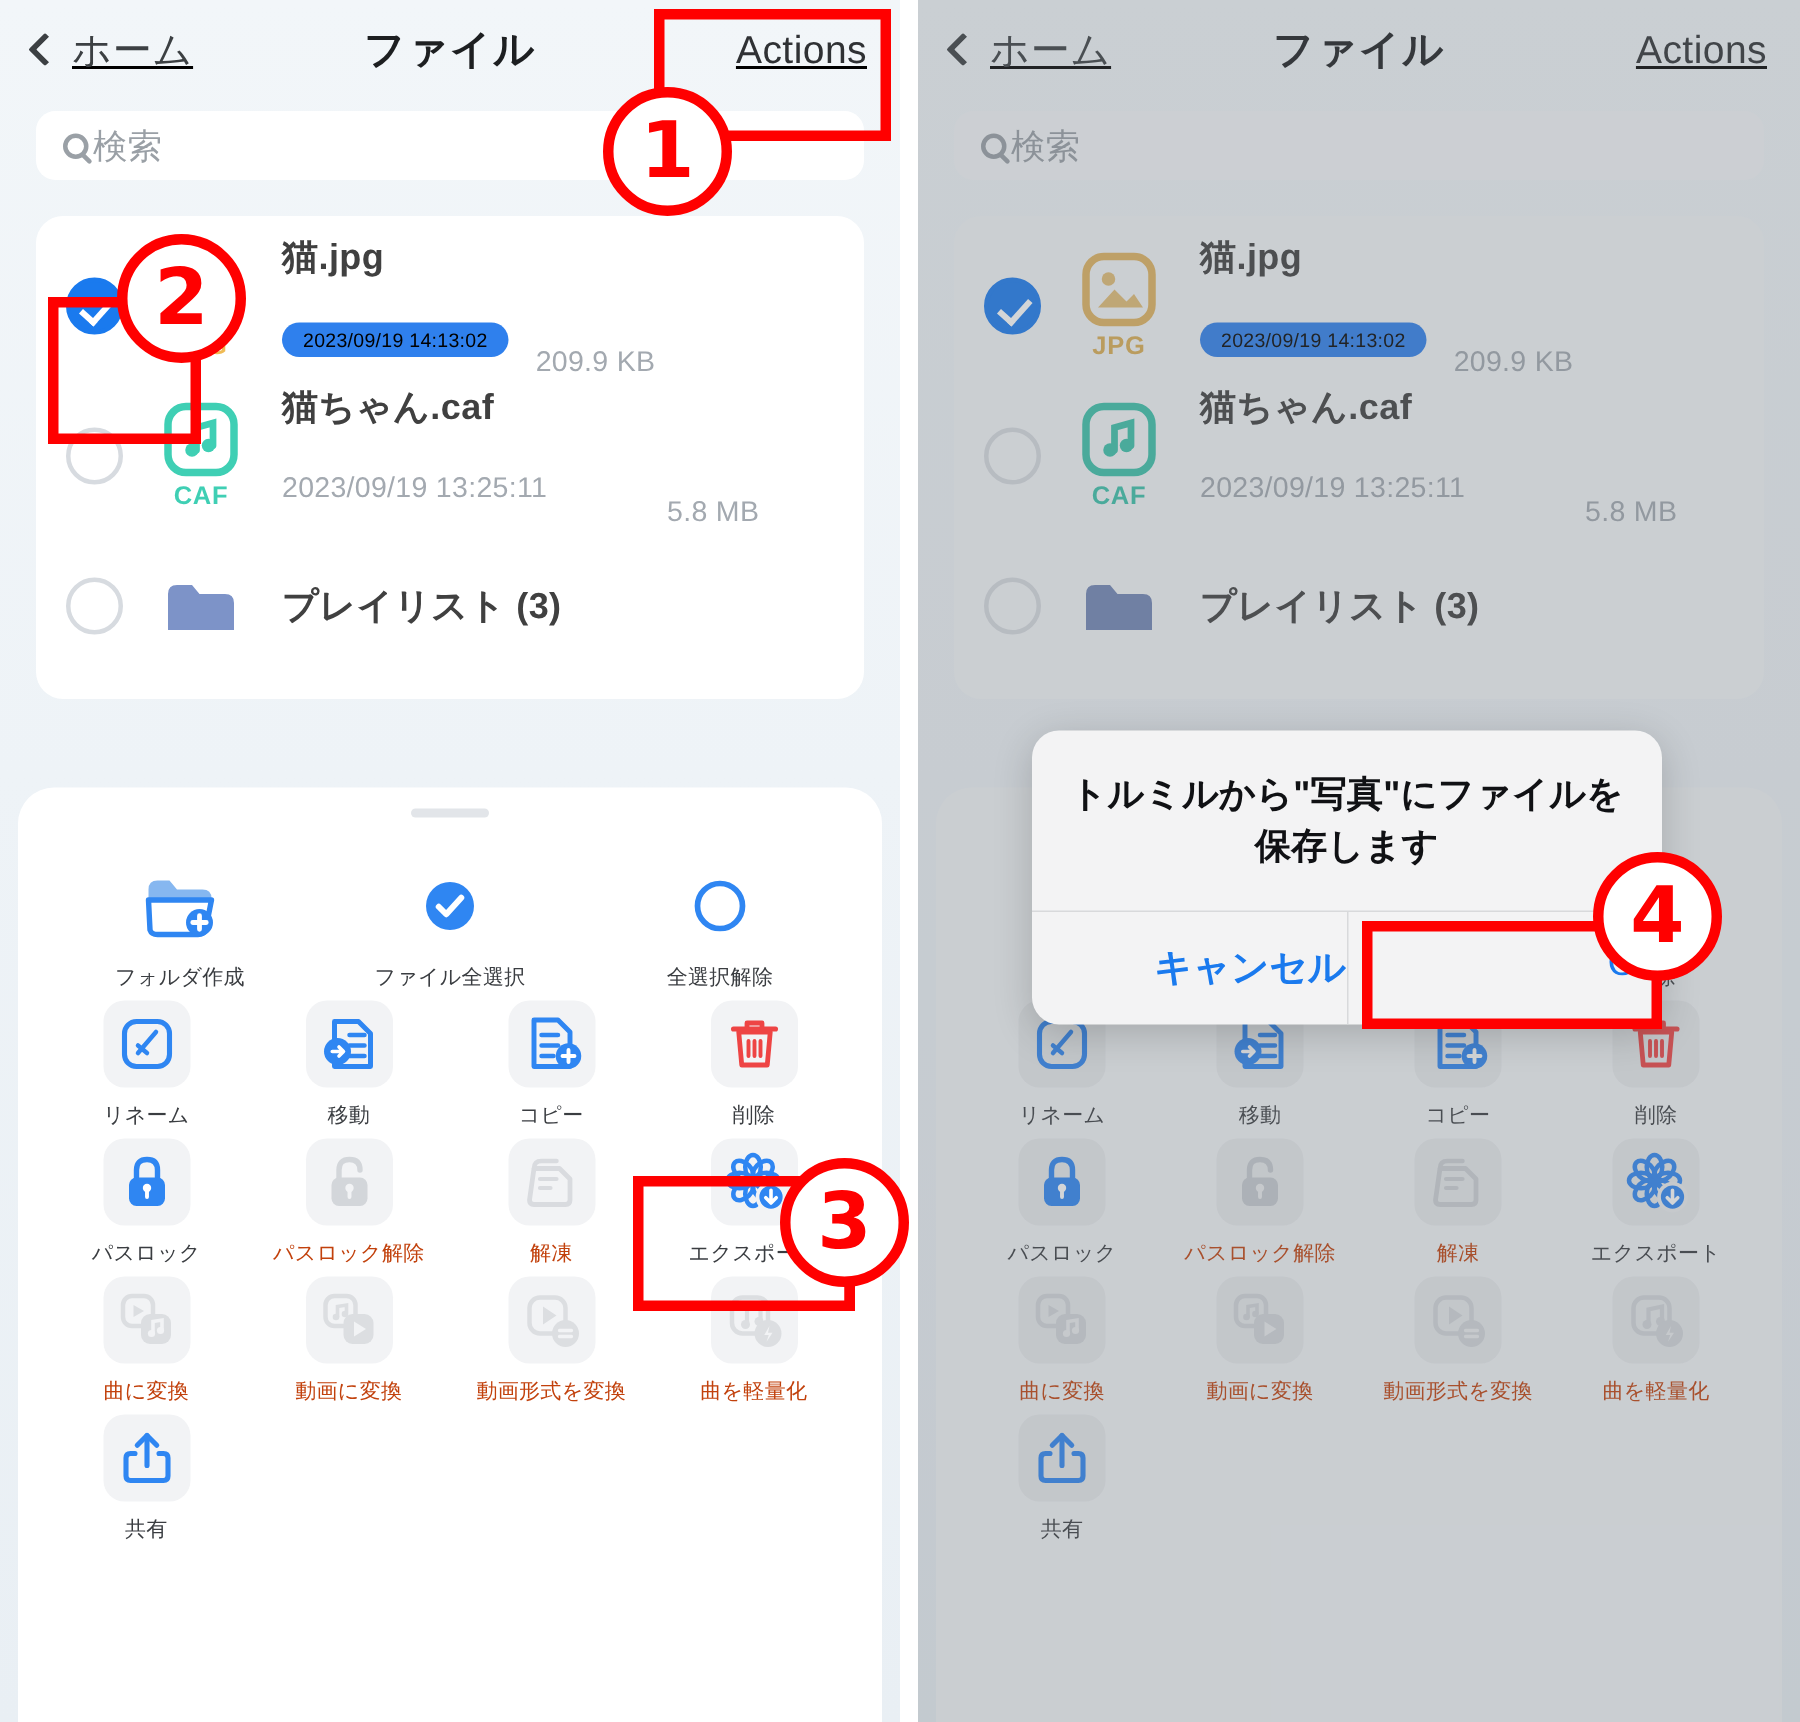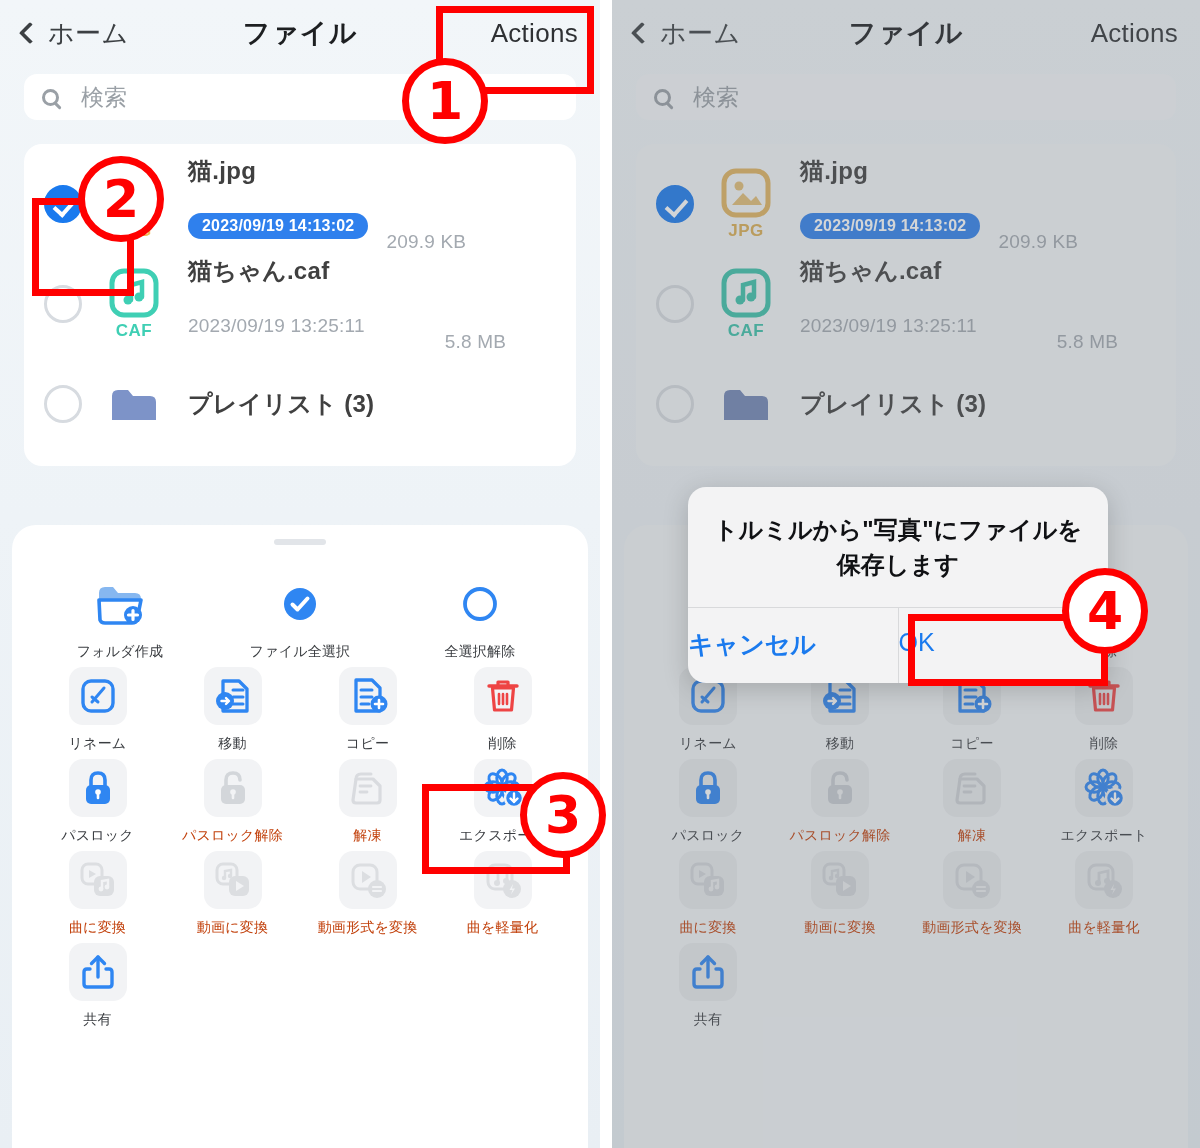--- a/index.html
+++ b/index.html
@@ -25,20 +25,21 @@
   
   .scrim {
     position: absolute; inset: 0; background: rgba(108,116,124,.30);
     z-index: 25; pointer-events: none;
   }
 
   
   .navbar {
     position: relative; height: 66px; display: flex; align-items: center;
     padding: 0 22px;
+    text-decoration: underline;
   }
   .nav-back { display: flex; align-items: center; gap: 10px; }
   .chev {
     width: 16px; height: 16px; border-left: 4px solid #3c4043;
     border-bottom: 4px solid #3c4043; transform: rotate(45deg);
     border-radius: 2px;
   }
   .nav-back-label { font-size: 26px; color: #3c4043; letter-spacing: .5px; }
   .nav-title {
     position: absolute; left: 0; right: 0; text-align: center;
@@ -47,21 +48,21 @@
   }
   .nav-action {
     margin-left: auto; font-size: 26px; color: #2f3134; letter-spacing: .3px;
     position: relative; z-index: 5;
   }
 
   
   .search-wrap { padding: 8px 24px 0; }
   .search {
     height: 46px; background: #ffffff; border-radius: 13px;
-    display: flex; align-items: center; gap: 22px; padding: 0 18px;
+    display: flex; align-items: center; gap: 3px; padding: 0 18px;
   }
   .right .search { background: #f5f7f9; }
   .mag {
     width: 17px; height: 17px; border: 3px solid #9aa0a6; border-radius: 50%;
     position: relative; flex: none;
   }
   .mag::after {
     content: ""; position: absolute; right: -6px; bottom: -4px;
     width: 9px; height: 3px; background: #9aa0a6; border-radius: 2px;
     transform: rotate(45deg);
@@ -85,21 +86,21 @@
     width: 9px; height: 17px; border-right: 4px solid #fff; border-bottom: 4px solid #fff;
     transform: rotate(42deg);
   }
   .ftype { width: 64px; flex: none; margin-right: 22px; text-align: center; }
   .ftype svg { display: block; margin: 0 auto; }
   .ftype .ext { font-size: 17px; font-weight: bold; letter-spacing: .5px; margin-top: 2px; }
   .fmeta { flex: 1; min-width: 0; }
   .fname { font-size: 24px; color: #404040; font-weight: 600; letter-spacing: .3px; }
   .fsub { display: flex; align-items: center; gap: 18px; margin-top: 12px; }
   .date-pill {
-    background: #2f80ed; color: #ffffff; font-size: 16px; font-weight: bold;
+    background: #2f80ed; color: #000000; font-size: 13px; font-weight: normal;
     padding: 4px 14px; border-radius: 20px; letter-spacing: .2px;
   }
   .date-plain { font-size: 19px; color: #a3a9b0; letter-spacing: .2px; }
   .fsize { font-size: 19px; color: #a3a9b0; letter-spacing: .2px; margin-top: 32px; }
   .fsize.pad { margin-left: 62px; }
 
   
   .sheet {
     position: absolute; left: 12px; right: 12px; bottom: -16px; top: 525px;
     background: #ffffff; border-radius: 24px 24px 0 0;
@@ -128,21 +129,21 @@
     background: #f3f3f4; border-radius: 18px; overflow: hidden;
     box-shadow: 0 6px 26px rgba(0,0,0,.18);
   }
   .alert-body { padding: 26px 22px 24px; text-align: center; }
   .alert-title {
     font-size: 24px; font-weight: bold; color: #101114; line-height: 1.45;
     letter-spacing: .2px;
   }
   .alert-buttons { display: flex; border-top: 1px solid #d8d9db; }
   .alert-btn {
-    flex: 1; text-align: left; padding: 20px 0 22px;
+    flex: 1; text-align: right; padding: 20px 0 22px;
     font-size: 25px; color: #1a7aee;
   }
   .alert-btn.cancel { font-weight: bold; border-right: 1px solid #d8d9db; }
 
   
   .ann { position: absolute; z-index: 60; pointer-events: none; }
   .ann-rect { border: 7px solid #ff0000; background: transparent; }
   .ann-circle {
     border: 7px solid #ff0000; border-radius: 50%; background: #ffffff;
     color: #ff0000; font-weight: bold; display: flex;

